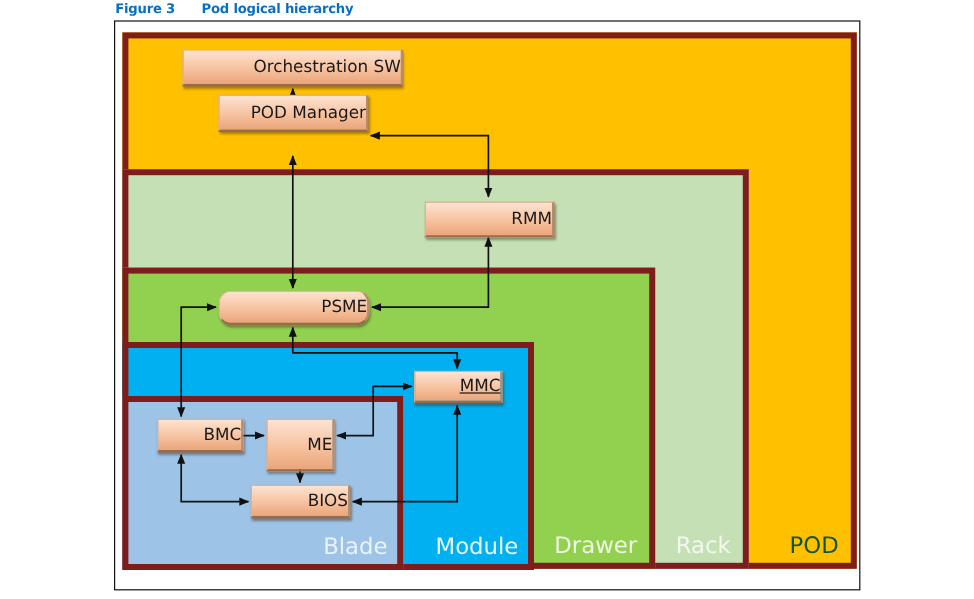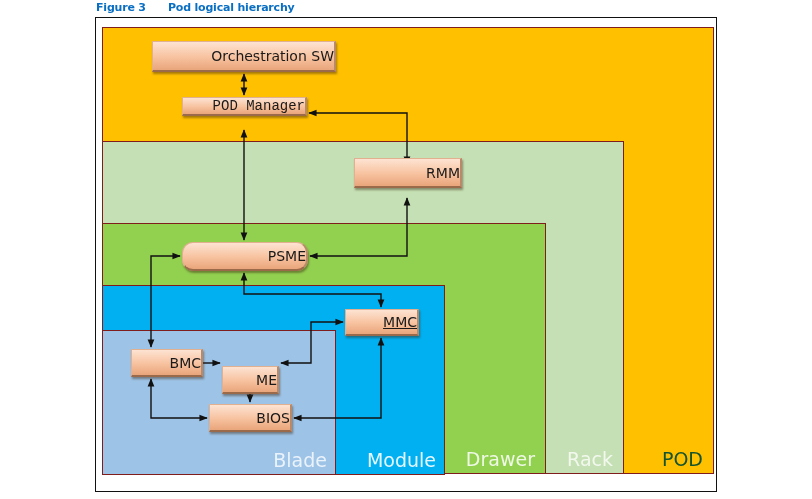--- a/index.html
+++ b/index.html
@@ -1,44 +1,44 @@
 <!DOCTYPE html>
 <html><head>
 <meta charset="utf-8">
 <style>
   html, body { margin:0; padding:0; background:#ffffff; }
   body { width:812px; height:499px; position:relative; overflow:hidden; font-family:"DejaVu Sans", sans-serif; }
   .caption { position:absolute; top:1px; font-size:11px; font-weight:bold; color:#0a6fc2; font-family:"DejaVu Sans", sans-serif; letter-spacing:-0.2px; }
   .cap-num { left:96px; }
   .cap-title { left:168px; }
   .frame { position:absolute; left:95px; top:17px; width:622px; height:475px; border:1px solid #111; box-sizing:border-box; }
-  .region { position:absolute; box-sizing:border-box; border:1px solid #7f1d1d; }
+  .region { position:absolute; box-sizing:border-box; border:5px solid #7f1d1d; }
   .region-label { position:absolute; bottom:3px; font-size:19px; color:#f4f7fb; font-family:"DejaVu Sans", sans-serif; white-space:nowrap; }
   #r-pod    { left:102px; top:27px;  width:612px; height:447px; background:#ffc000; }
   #r-rack   { left:102px; top:141px; width:522px; height:333px; background:#c5e0b4; }
   #r-drawer { left:102px; top:223px; width:444px; height:251px; background:#92d050; }
   #r-module { left:102px; top:285px; width:343px; height:190px; background:#00b0f0; }
   #r-blade  { left:102px; top:330px; width:234px; height:145px; background:#9dc3e6; }
   #r-pod .region-label { right:10px; color:#14532d; }
   #r-rack .region-label { right:10px; color:#f2f8ee; }
   #r-drawer .region-label { right:10px; color:#eef8e4; }
   #r-module .region-label { right:8px; color:#e6f7ff; }
   #r-blade .region-label { right:8px; color:#eaf2fb; }
   .node { position:absolute; box-sizing:border-box; display:flex; align-items:center; justify-content:flex-end;
           background:linear-gradient(#fde3d2, #f7c29f 55%, #e9a57b);
           border:1px solid #e0b090; border-bottom:2px solid #9a6a4a; border-right:2px solid #b98a6a;
           box-shadow:1px 2px 2px rgba(60,40,20,0.45);
           font-size:14px; color:#1a1a1a; font-family:"DejaVu Sans", sans-serif; }
   #n-orch  { left:152px; top:41px;  width:184px; height:31px; font-size:14px; }
-  #n-podm  { left:182px; top:97px;  width:125px; height:19px;font-family:Liberation Mono, monospace; }
-  #n-rmm   { left:354px; top:158px; width:108px; height:30px; }
+  #n-podm  { left:182px; top:79px;  width:125px; height:31px; }
+  #n-rmm   { left:354px; top:168px; width:108px; height:30px; }
   #n-psme  { left:182px; top:242px; width:126px; height:29px;border-radius:11px; }
   #n-mmc   { left:345px; top:309px; width:74px;  height:27px;text-decoration:underline; }
   #n-bmc   { left:131px; top:349px; width:72px;  height:28px; }
-  #n-me    { left:222px; top:366px; width:57px;  height:28px; }
+  #n-me    { left:222px; top:349px; width:57px;  height:44px; }
   #n-bios  { left:209px; top:404px; width:83px;  height:28px; }
   svg.links { position:absolute; left:0; top:0; width:812px; height:499px; pointer-events:none; }
 </style>
 </head>
 <body>
 
 <div class="caption cap-num" style="color: rgb(10, 111, 194);">Figure 3</div>
 <div class="caption cap-title" style="color: rgb(10, 111, 194);">Pod logical hierarchy</div>
 
 <div class="frame"></div>

